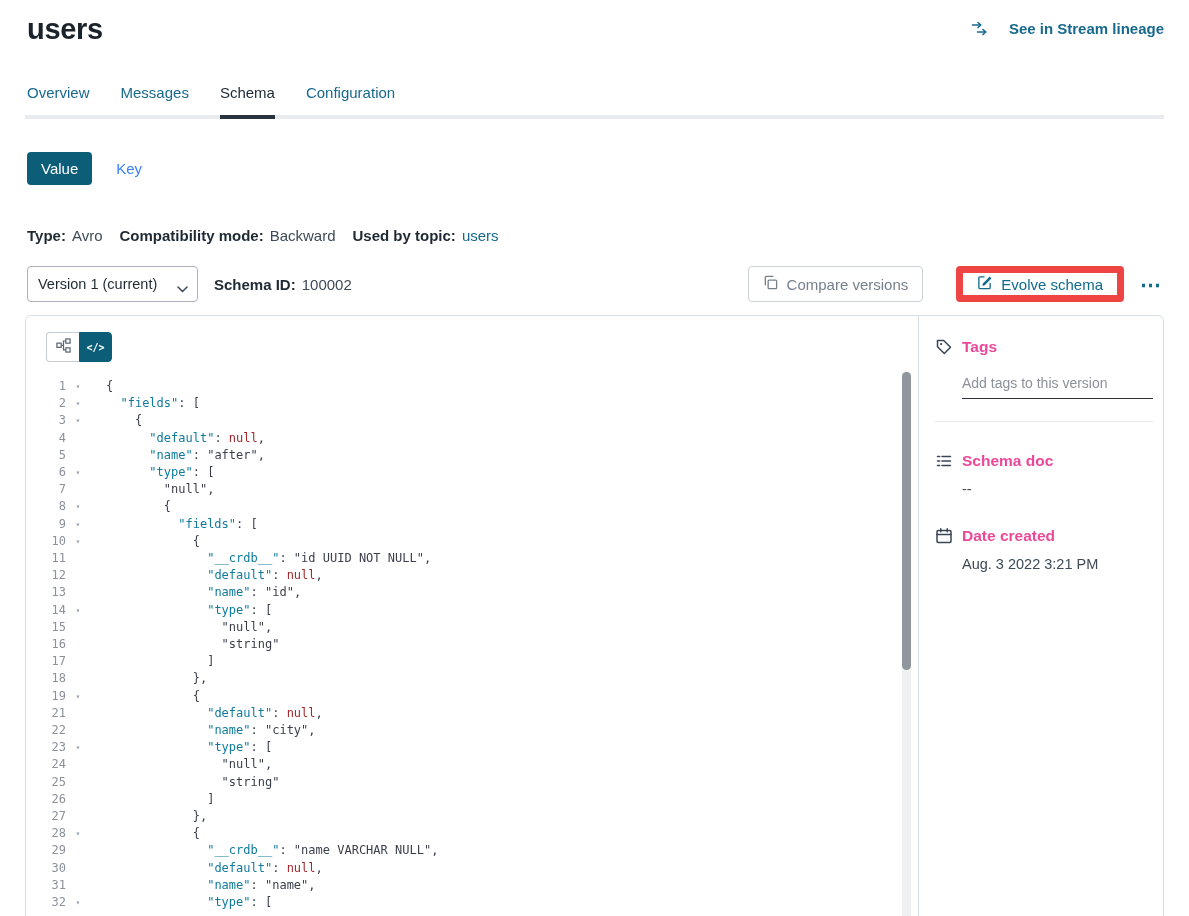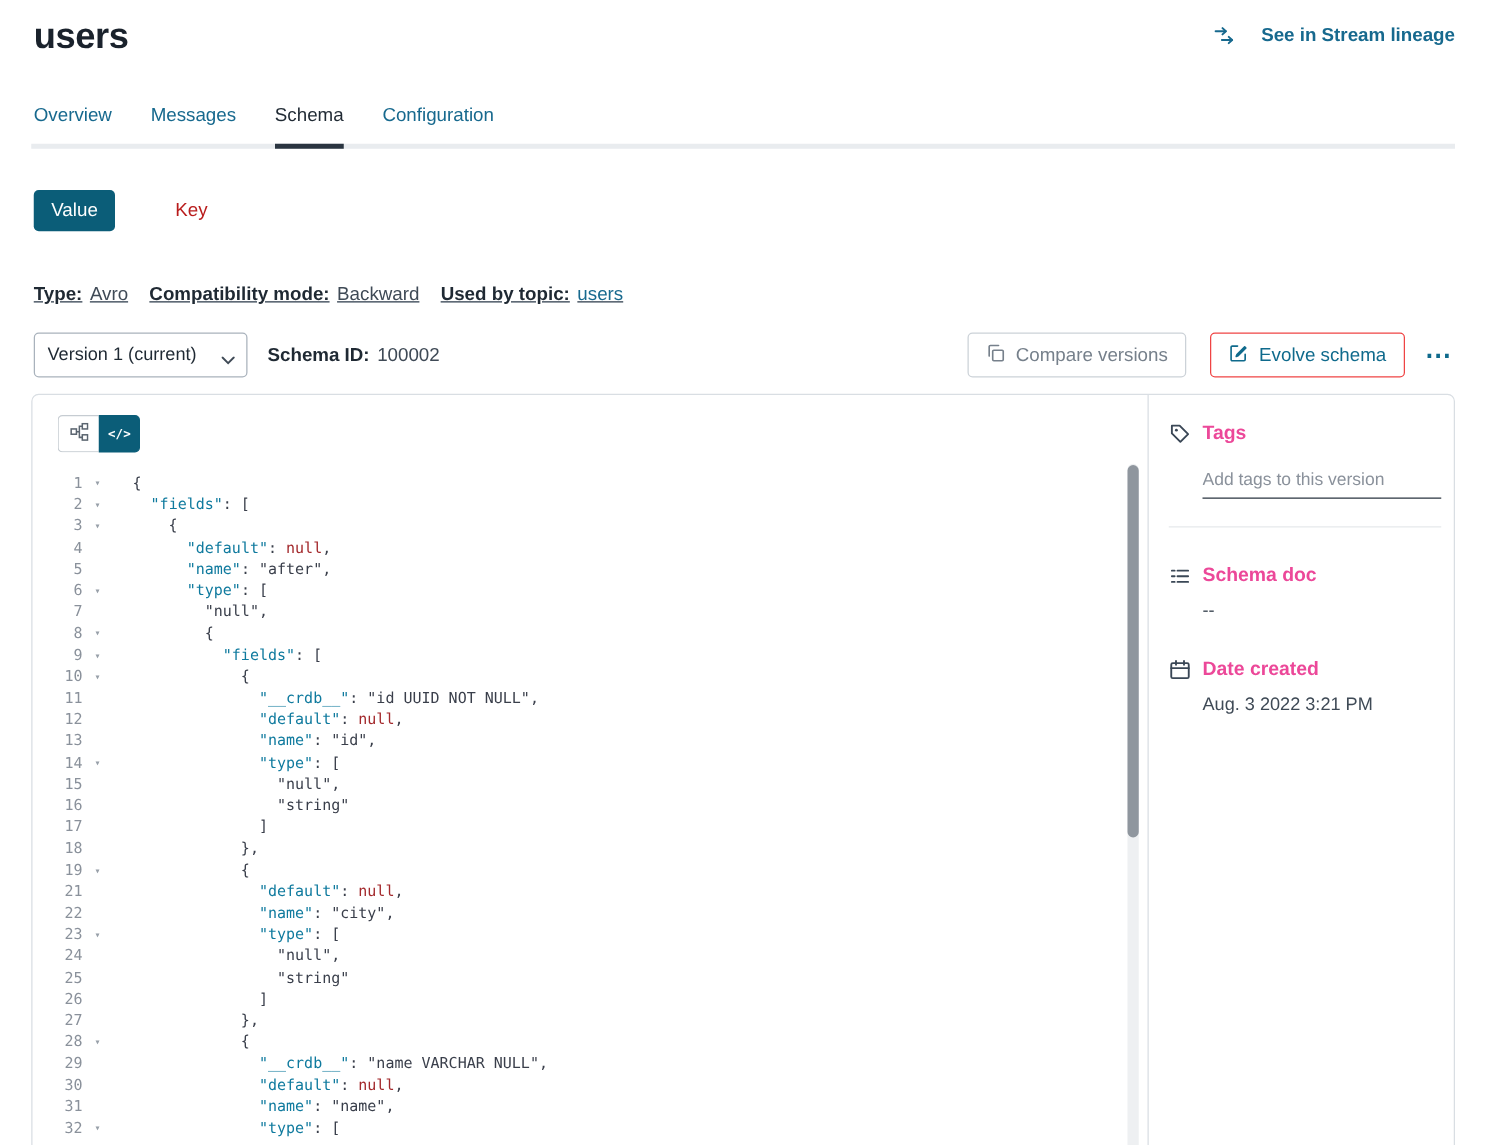--- a/index.html
+++ b/index.html
@@ -14,42 +14,42 @@
   .page-title { font-size:29px; line-height:34px; font-weight:700; color:#1a222c; letter-spacing:-0.3px; }
   .lineage-link { display:flex; align-items:center; gap:21px; color:#17698e; font-weight:600; font-size:15px; margin-top:8px; cursor:pointer; text-decoration:none; }
   .lineage-link svg { display:block; }
   
   .tabs { margin:38px 25px 0 25px; display:flex; gap:31px; border-bottom:4px solid #e9ecef; padding-left:2px; }
   .tab { font-size:15px; color:#17698e; padding-bottom:14px; cursor:pointer; }
   .tab.active { color:#1f2933; border-bottom:4px solid #2a3440; margin-bottom:-4px; }
   
   .toggle-row { margin:33px 0 0 27px; display:flex; align-items:center; gap:24px; }
   .seg-value { background:#0b5d78; color:#fff; border:none; border-radius:4px; padding:8px 14px; font-size:15px; font-family:inherit; cursor:pointer; }
-  .seg-key { background:none; border:none; color:#b91c1c; font-size:15px; font-family:inherit; cursor:pointer;margin-left:24px; }
-  
-  .meta-row { margin:42px 0 0 27px; display:flex; align-items:center;text-decoration:underline; }
+  .seg-key { background:none; border:none; color:#3b82f6; font-size:15px; font-family:inherit; cursor:pointer; }
+  
+  .meta-row { margin:42px 0 0 27px; display:flex; align-items:center; }
   .meta-group { margin-right:17px; }
   .meta-label { font-weight:700; color:#1f2933; margin-right:6px; }
   .meta-value { color:#3f4a56; }
   .meta-link { color:#17698e; cursor:pointer; text-decoration:none; }
   
   .version-row { margin:22px 25px 0 27px; display:flex; align-items:center; }
   .select-wrap { position:relative; }
   .version-select {
     width:171px; height:36px; appearance:none; -webkit-appearance:none;
     border:1px solid #a9b2bc; border-radius:4px; background:#fff;
     padding:0 28px 0 10px; font-size:14.5px; color:#1f2933; font-family:inherit; cursor:pointer;
   }
   .select-chevron { position:absolute; right:10px; top:13px; pointer-events:none; color:#3f4a56; }
   .schema-id-label { font-weight:700; color:#1f2933; margin-left:16px; }
   .schema-id-value { color:#3f4a56; margin-left:6px; }
   .version-spacer { flex:1; }
   .btn { height:36px; border-radius:4px; background:#fff; display:flex; align-items:center; gap:9px; padding:0 14px; font-size:15px; font-family:inherit; cursor:pointer; }
   .btn-compare { border:1px solid #ccd2d8; color:#76808b; }
-  .btn-evolve { border:1px solid #ef4444; color:#0f6a8c; margin-left:19px; }
+  .btn-evolve { border:7px solid #ef4444; color:#0f6a8c; margin-left:33px; }
   .more-btn { background:none; border:none; color:#0f6a8c; font-size:21px; font-weight:700; letter-spacing:1px; margin-left:14px; cursor:pointer; line-height:1; padding:4px 2px; }
   
   .panel { margin:13px 25px 0 25px; border:1px solid #d9dee3; border-radius:6px; display:flex; height:650px; overflow:hidden; }
   .editor { width:893px; flex-shrink:0; border-right:1px solid #d9dee3; position:relative; padding:16px 0 0 20px; }
   .view-toggle { display:flex; }
   .view-btn { width:33px; height:30px; display:flex; align-items:center; justify-content:center; border:1px solid #c6ccd2; background:#fff; cursor:pointer; }
   .view-btn.first { border-radius:4px 0 0 4px; border-right:none; color:#5b6570; }
   .view-btn.active { background:#0b5d78; border-color:#0b5d78; border-radius:0 4px 4px 0; color:#fff; }
   .code-glyph { font-family:"DejaVu Sans Mono", monospace; font-size:10px; font-weight:700; }
   .code-lines { margin-top:16px; font-family:"DejaVu Sans Mono", monospace; font-size:12px; line-height:17.2px; }

